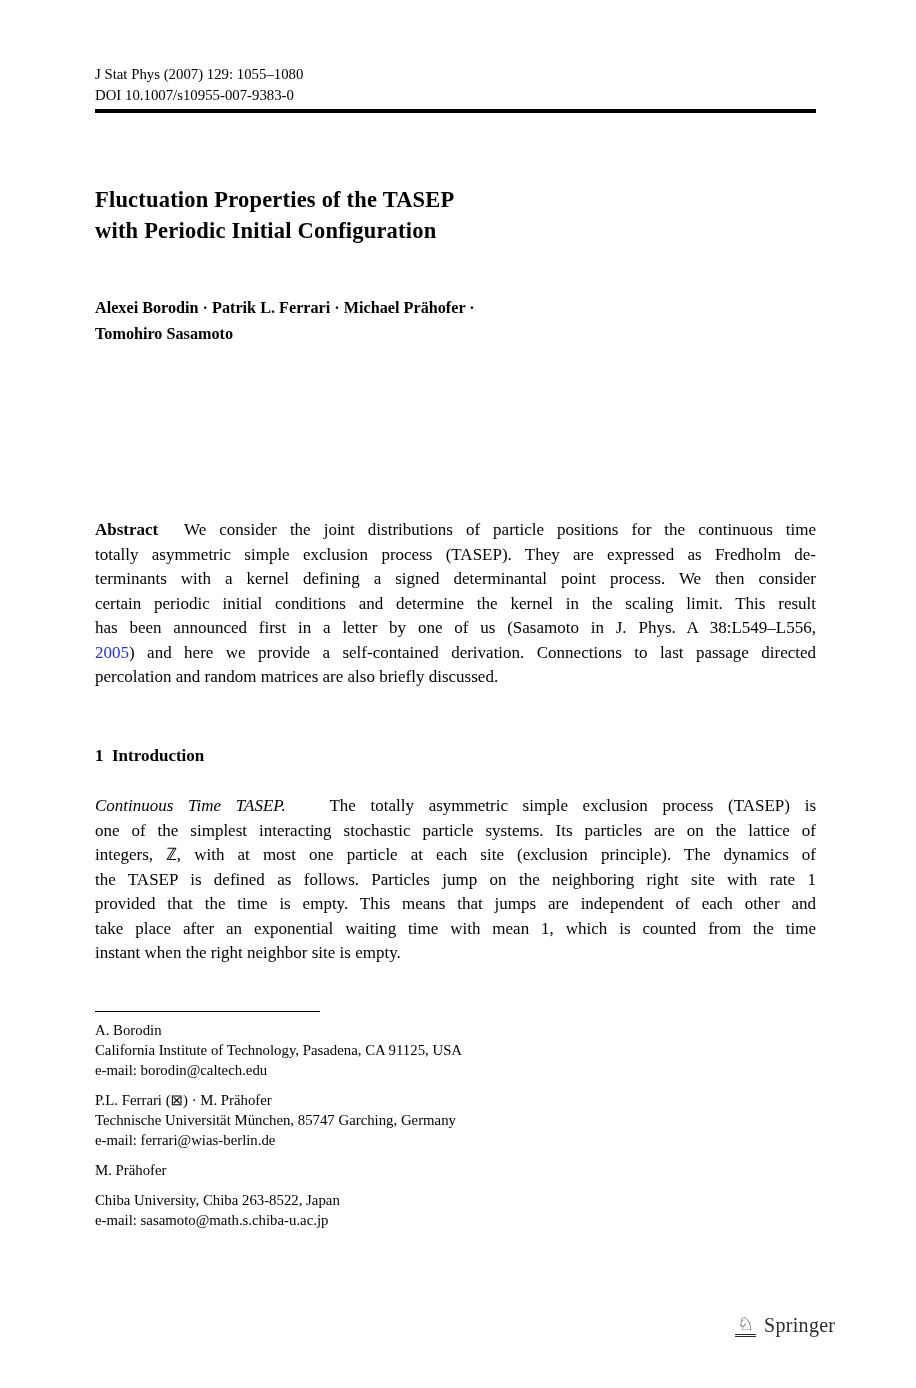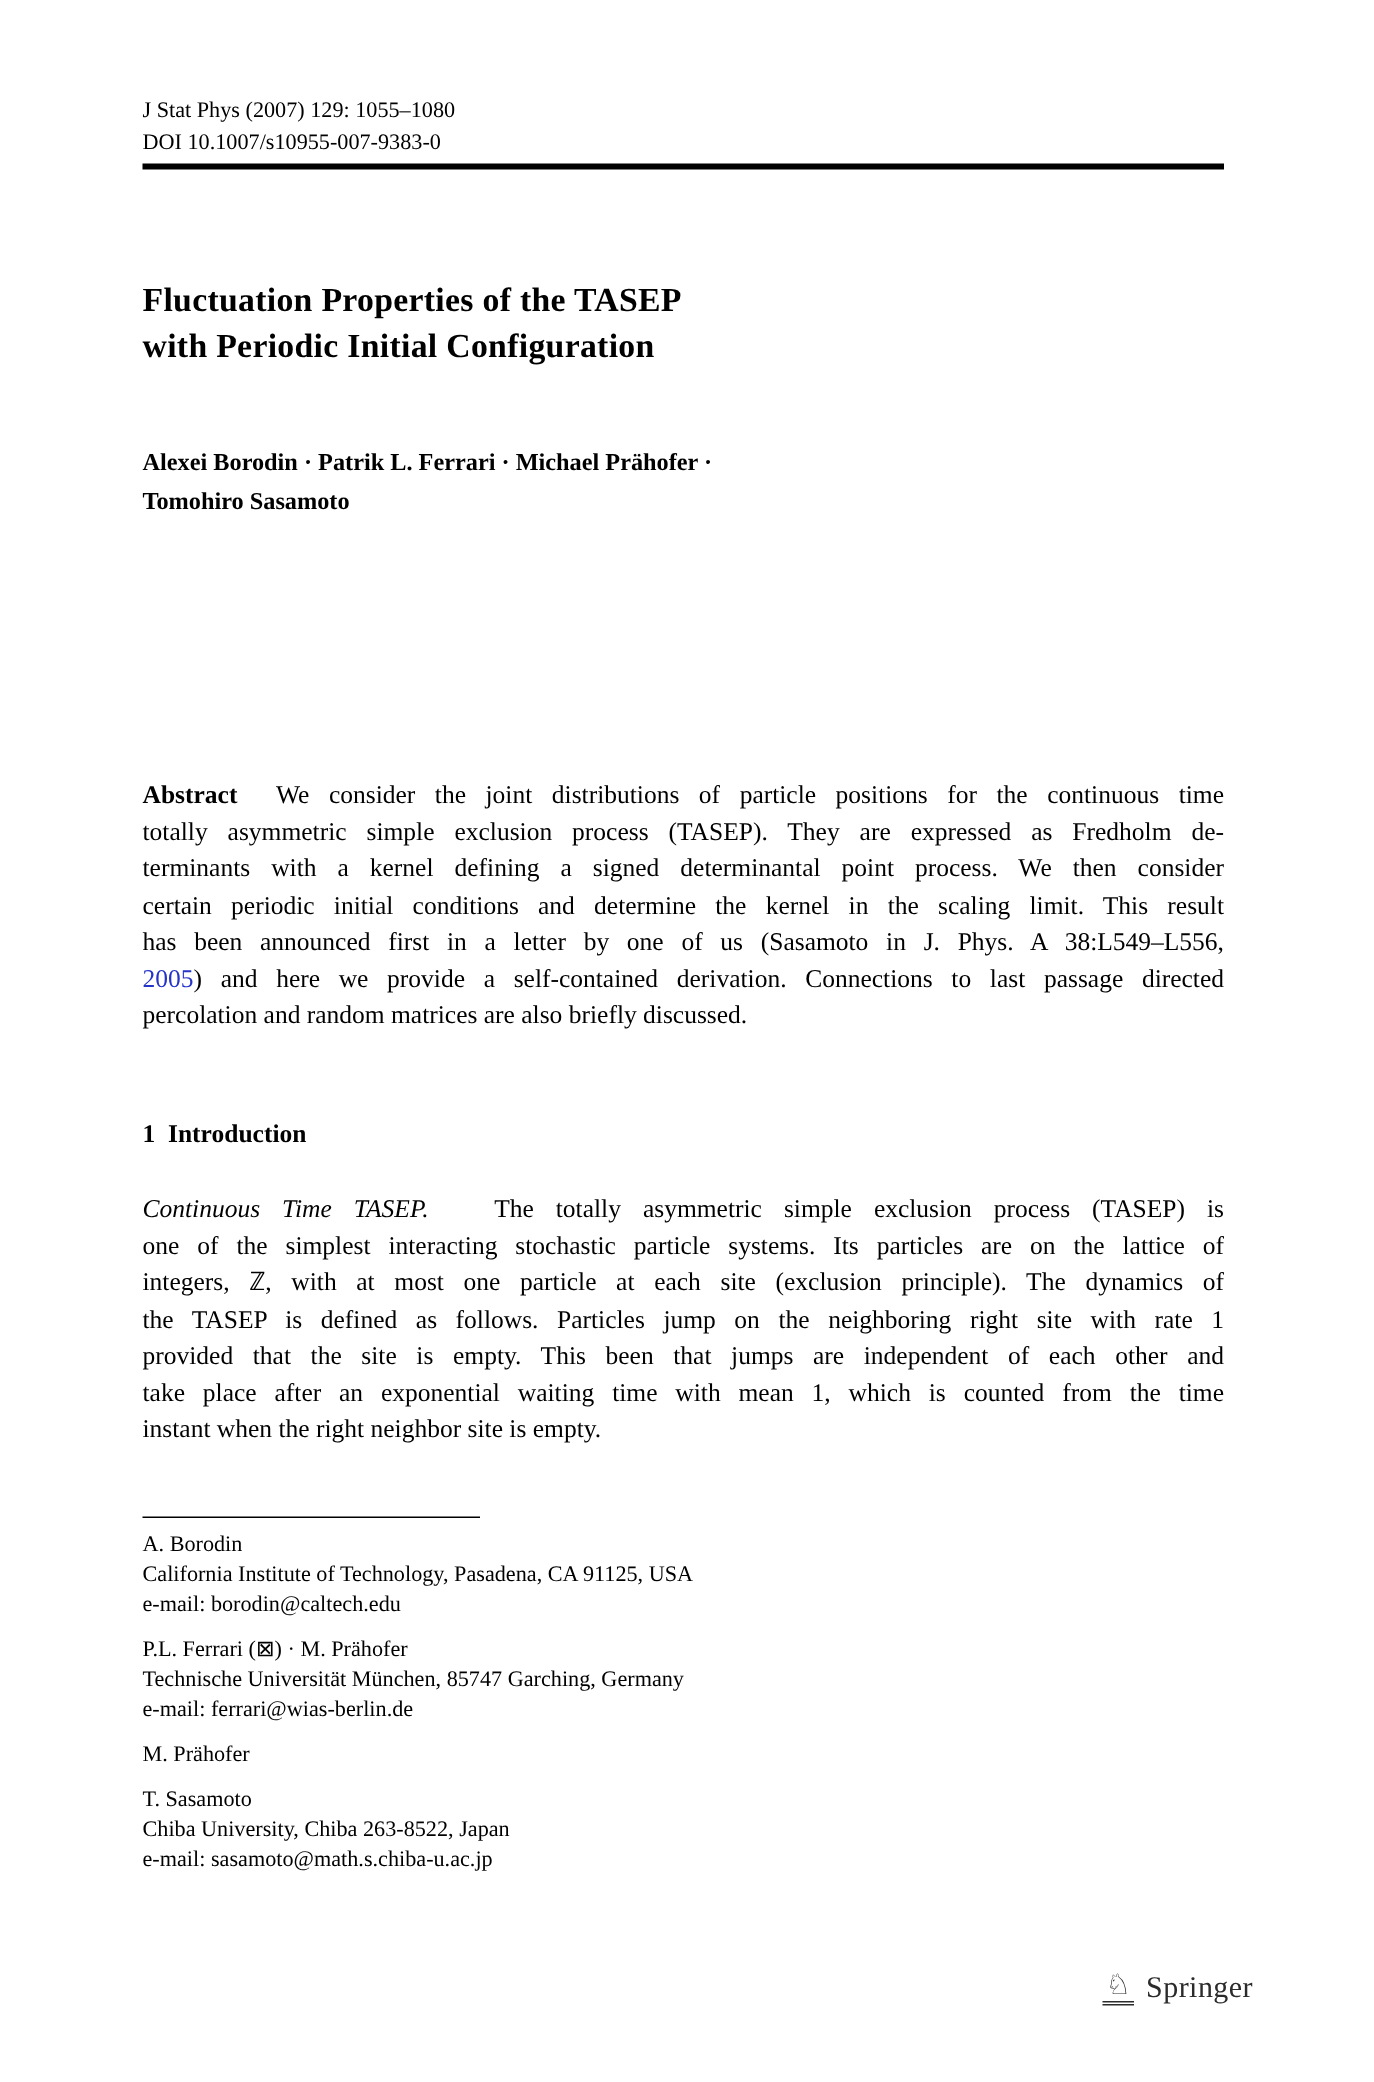--- a/index.html
+++ b/index.html
@@ -78,21 +78,21 @@
       <div class="line">percolation and random matrices are also briefly discussed.</div>
     </div>
 
   <div class="abs col section-heading">1&nbsp;&nbsp;Introduction</div>
 
   <div class="abs col body-text intro-par jlines">
       <div class="line"><i>Continuous Time TASEP.</i>&nbsp;&nbsp; The totally asymmetric simple exclusion process (TASEP) is</div>
       <div class="line">one of the simplest interacting stochastic particle systems. Its particles are on the lattice of</div>
       <div class="line">integers, ℤ, with at most one particle at each site (exclusion principle). The dynamics of</div>
       <div class="line">the TASEP is defined as follows. Particles jump on the neighboring right site with rate 1</div>
-      <div class="line">provided that the site is empty. This been that jumps are independent of each other and</div>
+      <div class="line">provided that the time is empty. This means that jumps are independent of each other and</div>
       <div class="line">take place after an exponential waiting time with mean 1, which is counted from the time</div>
       <div class="line">instant when the right neighbor site is empty.</div>
     </div>
 
   <div class="abs footnote-rule"></div>
 
   <div class="abs col footnotes">
     <div class="footnote-block">
         <div class="line">A. Borodin</div>
         <div class="line">California Institute of Technology, Pasadena, CA 91125, USA</div>
@@ -100,21 +100,20 @@
       </div>
     <div class="footnote-block">
         <div class="line">P.L. Ferrari (⊠) · M. Prähofer</div>
         <div class="line">Technische Universität München, 85747 Garching, Germany</div>
         <div class="line">e-mail: ferrari@wias-berlin.de</div>
       </div>
     <div class="footnote-block">
         <div class="line">M. Prähofer</div>
       </div>
     <div class="footnote-block">
-        <div class="line">T. Sasamoto</div>
         <div class="line">Chiba University, Chiba 263-8522, Japan</div>
         <div class="line">e-mail: sasamoto@math.s.chiba-u.ac.jp</div>
       </div>
   </div>
 
   <div class="abs springer">
     <span class="knight">♘</span>
     <span class="sp-name">Springer</span>
   </div>
 

